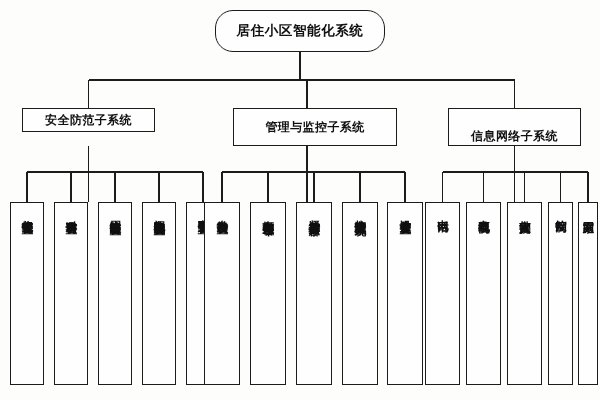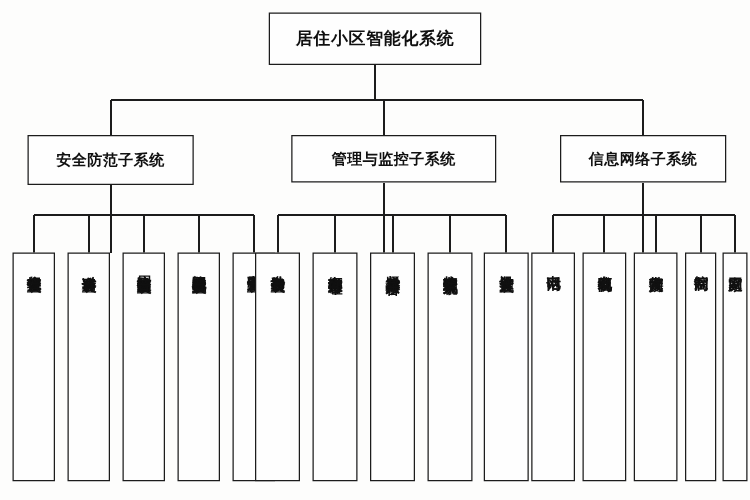--- a/index.html
+++ b/index.html
@@ -31,20 +31,21 @@
     align-items: center;
     justify-content: center;
     text-align: center;
     color: #101010;
     z-index: 2;
   }
   .node-root {
     font-size: 13.5px;
     font-weight: bold;
     letter-spacing: 0.6px;
+    border-radius: 18px;
   }
   .node-sub {
     font-size: 12px;
     font-weight: bold;
     letter-spacing: 0.4px;
   }
   .node-leaf {
     font-size: 11.5px;
     font-weight: bold;
     letter-spacing: 0.5px;
@@ -93,21 +94,21 @@
       <line x1="524.5" y1="172" x2="524.5" y2="202" stroke="#1c1c1c" stroke-width="1.6" shape-rendering="crispEdges"></line>
       <line x1="560.5" y1="172" x2="560.5" y2="202" stroke="#1c1c1c" stroke-width="1.6" shape-rendering="crispEdges"></line>
       <line x1="588" y1="172" x2="588" y2="202" stroke="#1c1c1c" stroke-width="1.6" shape-rendering="crispEdges"></line>
     </svg>
 
   <div class="node node-root" id="node-root" style="left: 215px; top: 10px; width: 170px; height: 42px;">
     <span class="htext">居住小区智能化系统</span>
   </div>
 
   <div id="nodes-layer">
-      <div class="node node-sub" style="left: 22px; top: 108px; width: 133px; height: 40px;">
+      <div class="node node-sub" style="left: 22px; top: 108px; width: 133px; height: 24px;">
         <span class="htext">安全防范子系统</span>
       </div>
       <div class="node node-leaf" style="left: 10px; top: 202px; width: 34px; height: 183px;">
         <span class="vtext">住宅报警装置</span>
       </div>
       <div class="node node-leaf" style="left: 54px; top: 202px; width: 34px; height: 183px;">
         <span class="vtext">访客对讲装置</span>
       </div>
       <div class="node node-leaf" style="left: 98px; top: 202px; width: 34px; height: 183px;">
         <span class="vtext">周边防越报警装置</span>
@@ -129,21 +130,21 @@
       </div>
       <div class="node node-leaf" style="left: 296px; top: 202px; width: 36px; height: 183px;">
         <span class="vtext">紧急广播与背景音乐</span>
       </div>
       <div class="node node-leaf" style="left: 342px; top: 202px; width: 36px; height: 183px;">
         <span class="vtext">物业管理计算机系统</span>
       </div>
       <div class="node node-leaf" style="left: 387px; top: 202px; width: 36px; height: 183px;">
         <span class="vtext">设备监控装置</span>
       </div>
-      <div class="node node-sub" style="left: 448px; top: 108px; width: 133px; height: 38px;">
+      <div class="node node-sub" style="left: 448px; top: 108px; width: 133px; height: 38px; align-items: flex-end;">
         <span class="htext">信息网络子系统</span>
       </div>
       <div class="node node-leaf" style="left: 425px; top: 202px; width: 35px; height: 183px;">
         <span class="vtext">电话网</span>
       </div>
       <div class="node node-leaf" style="left: 466px; top: 202px; width: 35px; height: 183px;">
         <span class="vtext">有线电视网</span>
       </div>
       <div class="node node-leaf" style="left: 507px; top: 202px; width: 35px; height: 183px;">
         <span class="vtext">宽带接入网</span>

